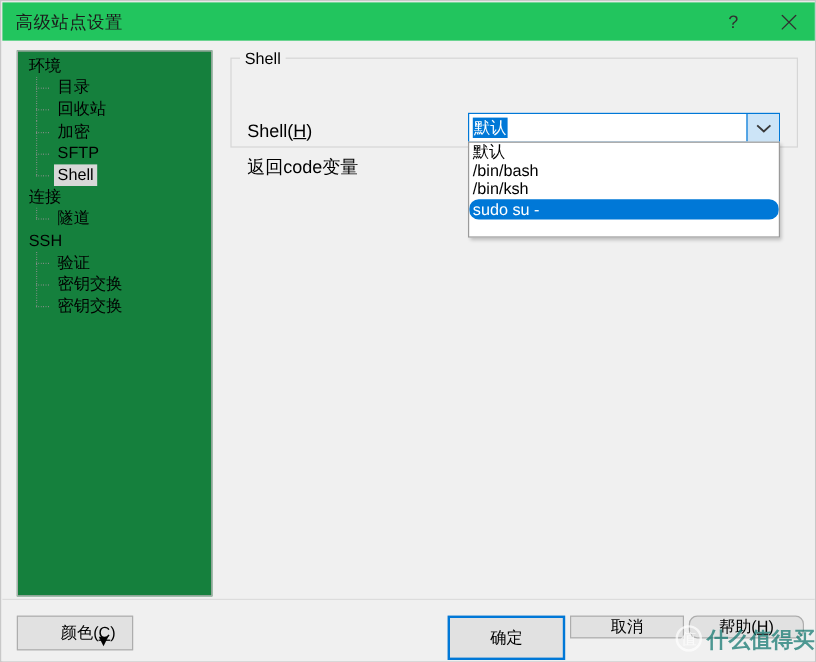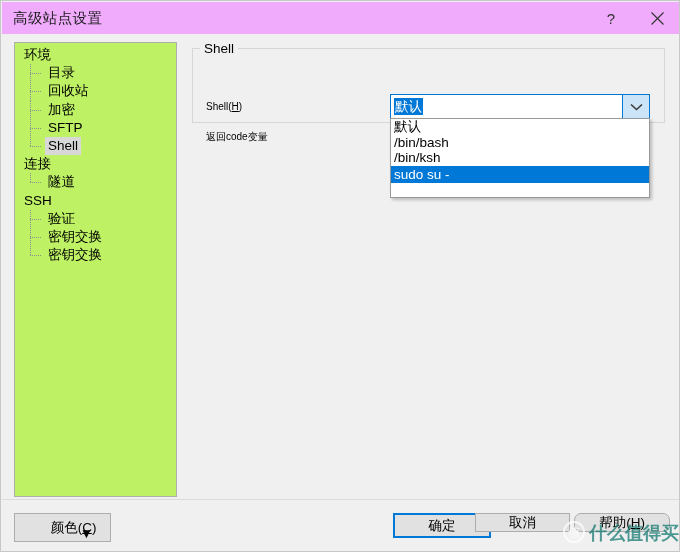--- a/index.html
+++ b/index.html
@@ -22,21 +22,21 @@
     border: 1px solid #c8c8c8;
     box-sizing: border-box;
     overflow: hidden;
   }
   
   .titlebar {
     position: absolute;
     left: 1px; top: 1px;
     width: 678px;
     height: 32px;
-    background: #f0abfc;
+    background: #22c55e;
     box-sizing: border-box;
   }
   .title-text {
     position: absolute;
     left: 11px;
     top: 7px;
     font-size: 14.5px;
     color: #1b1b1b;
     letter-spacing: 0.4px;
     white-space: nowrap;
@@ -68,21 +68,21 @@
     background: #f0f0f0;
   }
 
   
   .tree-panel {
     position: absolute;
     left: 12px;
     top: 8px;
     width: 163px;
     height: 455px;
-    background: #bef264;
+    background: #15803d;
     border: 1px solid #aeaeae;
     box-sizing: border-box;
     overflow: hidden;
   }
   .tree-inner {
     position: absolute;
     left: 0; top: 3px;
     width: 100%;
   }
   .tree-row {
@@ -154,21 +154,21 @@
     left: 198px;
     top: 7px;
     background: #f0f0f0;
     padding: 0 4px;
     font-size: 13.5px;
     color: #000000;
     white-space: nowrap;
   }
   .field-label {
     position: absolute;
-    font-size: 10px;
+    font-size: 15px;
     color: #000000;
     white-space: nowrap;
   }
   .field-label.shell { left: 204px; top: 67px; }
   .field-label.retcode { left: 204px; top: 96px; }
   .field-label u { text-decoration: underline; }
 
   
   .combo {
     position: absolute;
@@ -229,20 +229,21 @@
     color: #000000;
     padding-left: 3px;
     white-space: nowrap;
     cursor: default;
   }
   .dd-item.selected {
     background: #0078d7;
     color: #ffffff;
     height: 17px;
     line-height: 17px;
+    border-radius: 8px;
   }
 
   
   .footer {
     position: absolute;
     left: 1px;
     top: 498px;
     width: 678px;
     height: 53px;
     background: #f0f0f0;
@@ -272,24 +273,23 @@
   }
   .btn.color-btn .arrow {
     position: absolute;
     right: 17px;
     top: 12px;
   }
   .btn.ok {
     left: 371px;
     top: 13px;
     width: 98px;
-    height: 25px;
+    height: 37px;
     border: 2px solid #0078d7;
     background: #e1e1e1;
-    margin-left: 20px;
   }
   .btn.cancel {
     left: 473px;
     top: 13px;
     width: 95px;
     height: 19px;
   }
   .btn.help-btn {
     left: 572px;
     top: 13px;

